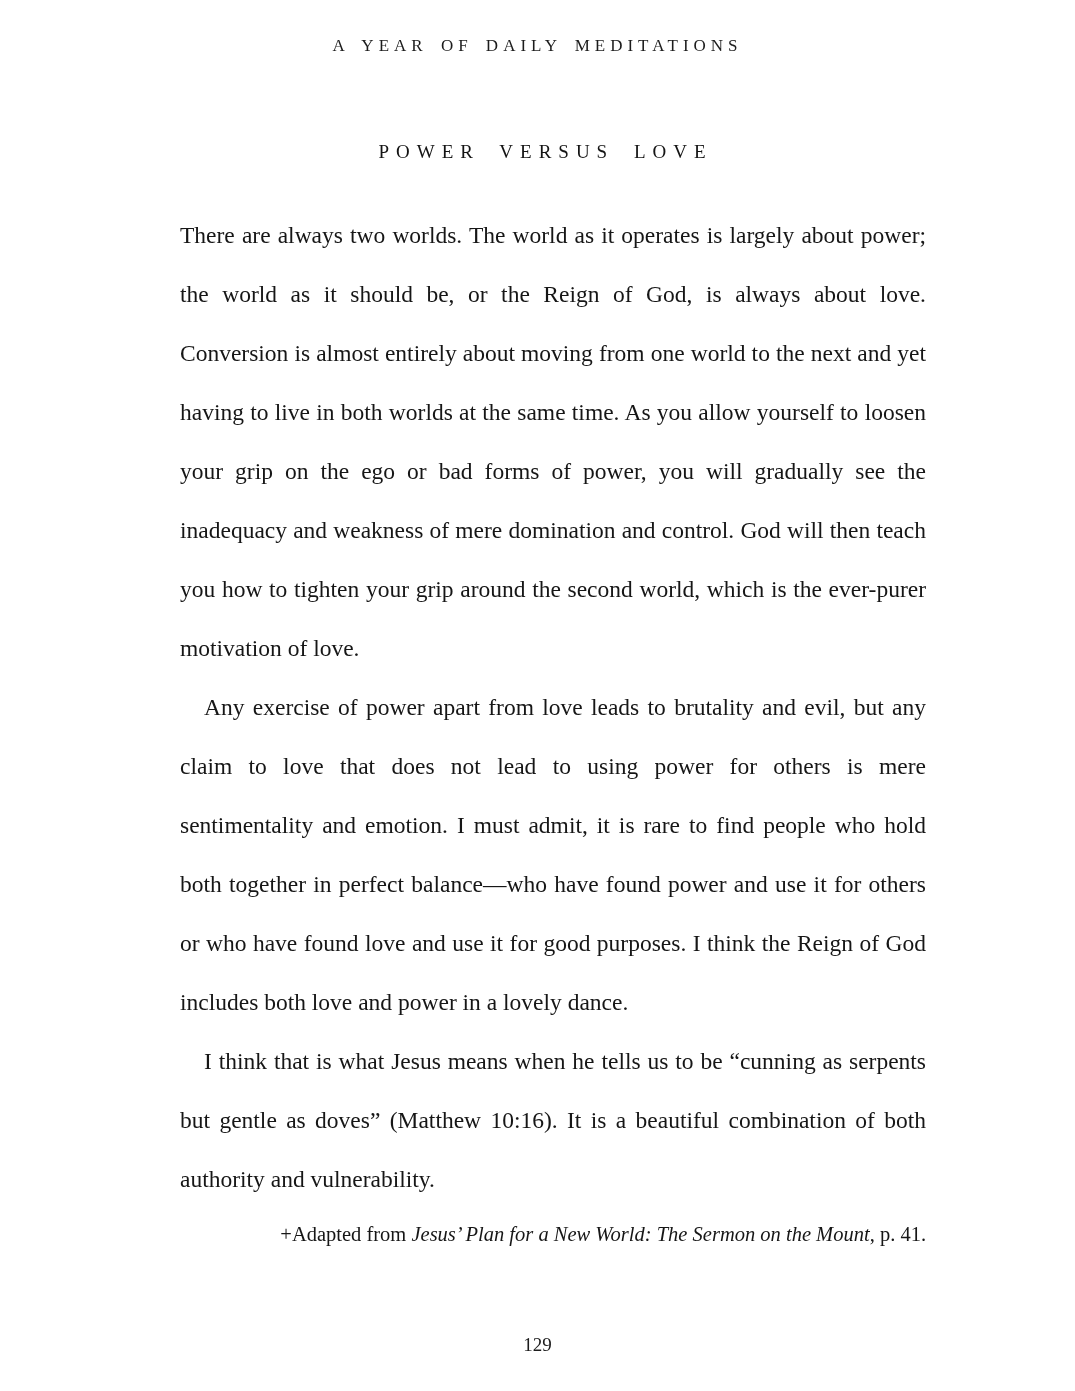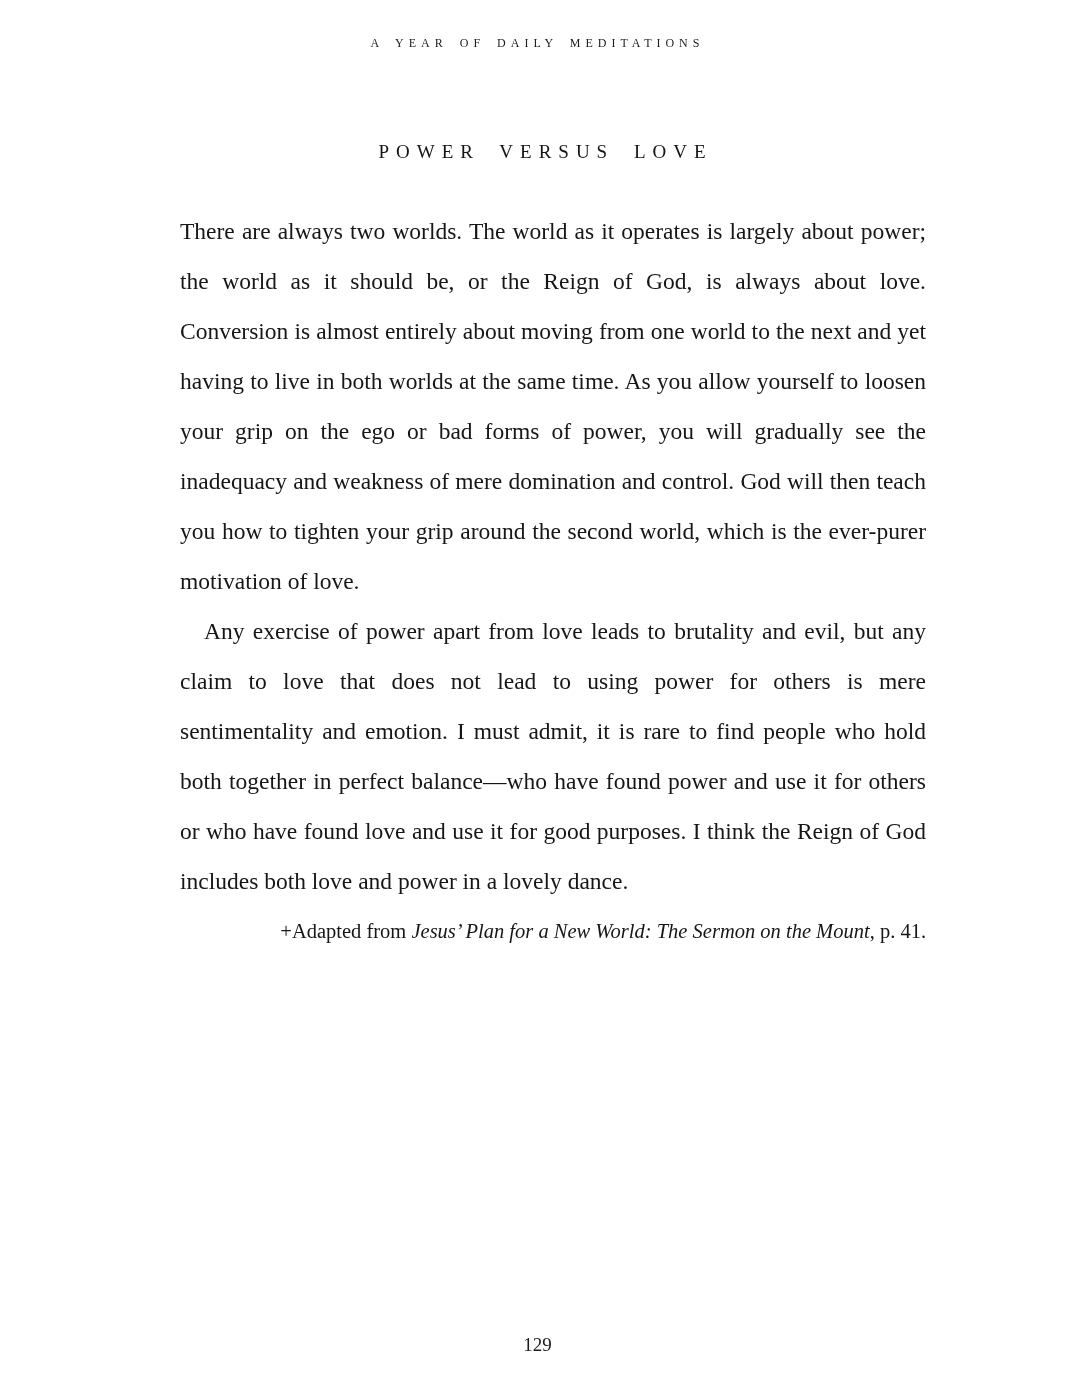--- a/index.html
+++ b/index.html
@@ -16,21 +16,21 @@
     font-family: "Liberation Serif", "DejaVu Serif", serif;
     color: #161616;
     overflow: hidden;
   }
   .running-header {
     position: absolute;
     top: 36px;
     left: 0;
     width: 100%;
     text-align: center;
-    font-size: 12px;
+    font-size: 17px;
     letter-spacing: 5px;
     word-spacing: 4px;
     color: #1c1c1c;
   }
   .chapter-title {
     position: absolute;
     top: 133px;
     left: 0;
     width: 100%;
     text-align: center;
@@ -43,21 +43,21 @@
   }
   .body-block {
     position: absolute;
     left: 180px;
     top: 206px;
     width: 746px;
   }
   .body-block p {
     margin: 0;
     font-size: 23.5px;
-    line-height: 50px;
+    line-height: 59px;
     text-align: justify;
     text-justify: inter-word;
   }
   .body-block p.indented {
     text-indent: 24px;
   }
   .attribution {
     margin-top: 10px;
     font-size: 20.5px;
     line-height: 30px;
@@ -84,20 +84,21 @@
   <div class="running-header">A YEAR OF DAILY MEDITATIONS</div>
 
   <h1 class="chapter-title">POWER VERSUS LOVE</h1>
 
   <div class="body-block">
 
     <p>There are always two worlds. The world as it operates is largely about power; the world as it should be, or the Reign of God, is always about love. Conversion is almost entirely about moving from one world to the next and yet having to live in both worlds at the same time. As you allow yourself to loosen your grip on the ego or bad forms of power, you will gradually see the inadequacy and weakness of mere domination and control. God will then teach you how to tighten your grip around the second world, which is the ever-purer motivation of love.</p>
 
     <p class="indented">Any exercise of power apart from love leads to brutality and evil, but any claim to love that does not lead to using power for others is mere sentimentality and emotion. I must admit, it is rare to find people who hold both together in perfect balance—who have found power and use it for others or who have found love and use it for good purposes. I think the Reign of God includes both love and power in a lovely dance.</p>
 
+    <p class="indented">I think that is what Jesus means when he tells us to be “cunning as serpents but gentle as doves” (Matthew 10:16). It is a beautiful combination of both authority and vulnerability.</p>
 
     <div class="attribution"><span>+Adapted from </span><span class="work">Jesus’ Plan for a New World: The Sermon on the Mount</span><span>, p. 41.</span></div>
 
   </div>
 
   <div class="page-number">129</div>
 
 </div>
 
 </body></html>

